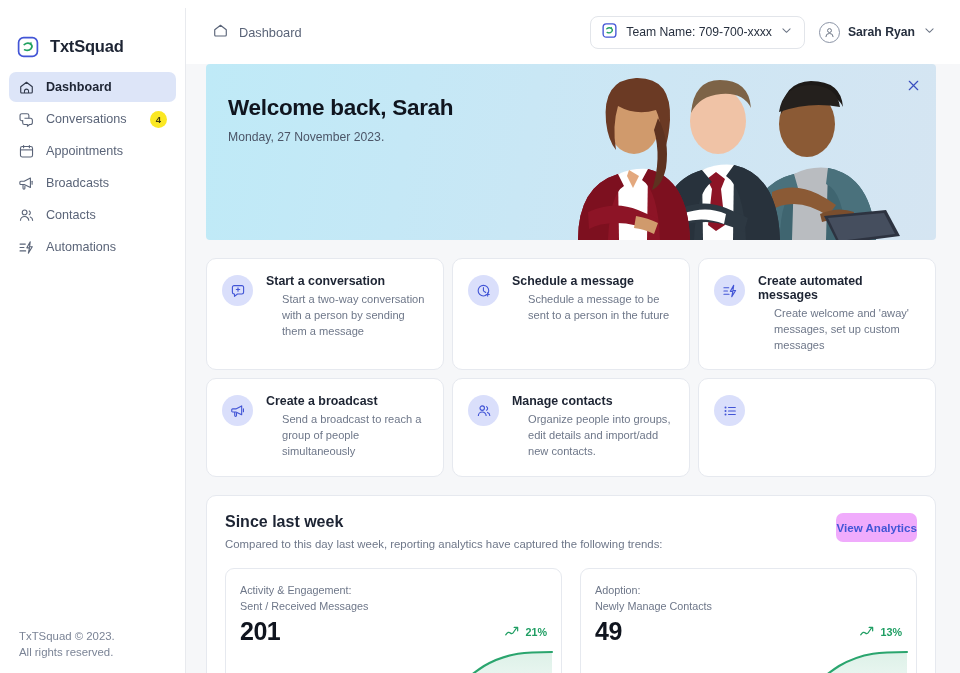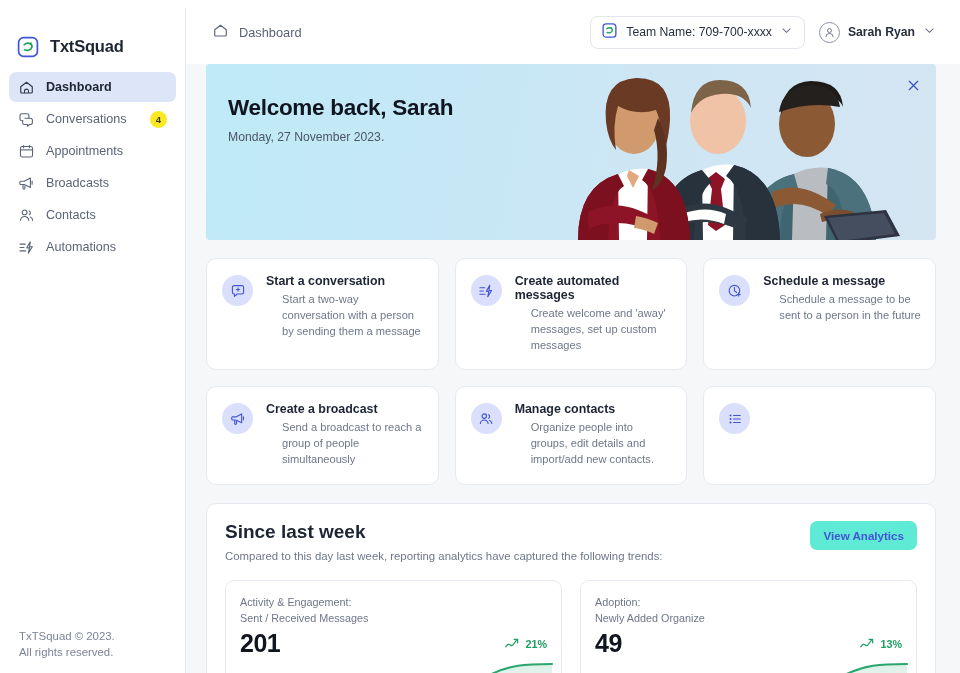--- a/index.html
+++ b/index.html
@@ -89,46 +89,46 @@
   .hero-title { font-size: 22.5px; font-weight: bold; color: #10151f; letter-spacing: -0.3px; }
   .hero-sub { font-size: 12.2px; color: #4c5668; margin-top: 9px; }
   .hero-close {
     position: absolute; right: 13px; top: 11px; z-index: 4;
     width: 20px; height: 20px; cursor: pointer;
     display: flex; align-items: center; justify-content: center;
   }
   .hero-art { position: absolute; right: 0; bottom: 0; height: 176px; width: 400px; z-index: 2; }
 
   
-  .cards { display: grid; grid-template-columns: repeat(3, 1fr); gap: 16px; margin-bottom: 18px; }
+  .cards { display: grid; grid-template-columns: repeat(3, 1fr); gap: 8px; margin-bottom: 18px; }
   .card {
     background: #fff; border: 1px solid #e6e9ef; border-radius: 10px;
     padding: 15px 14px 16px 15px; display: flex; gap: 13px; min-height: 75px;
     cursor: pointer;
   }
   .card-ico {
     width: 31px; height: 31px; flex: 0 0 31px; border-radius: 50%;
     background: #dadffb; display: flex; align-items: center; justify-content: center;
     margin-top: 1px;
   }
   .card-body { min-width: 0; }
   .card-title { font-size: 12.4px; font-weight: bold; color: #1d2433; margin-bottom: 4px; }
   .card-desc { font-size: 11.1px; color: #6e7789; line-height: 1.42; margin-left: 16px; }
 
   
   .analytics {
     background: #fff; border: 1px solid #e6e9ef; border-radius: 10px;
     padding: 17px 18px 19px 18px;
   }
   .an-head { display: flex; align-items: flex-start; }
-  .an-title { font-size: 19px; font-weight: bold; color: #1d2433; }
+  .an-title { font-size: 16px; font-weight: bold; color: #1d2433; }
   .an-sub { font-size: 11.4px; color: #6e7789; margin-top: 7px; }
   .an-btn {
-    margin-left: auto; background: #5eead4; color: #4255d6;
-    border: none; border-radius: 7px; padding: 8px 13px;
+    margin-left: auto; background: #f0abfc; color: #4255d6;
+    border: none; border-radius: 7px; padding: 8px 0;
     font-size: 11.6px; font-weight: bold; cursor: pointer;
     font-family: "Liberation Sans", sans-serif;
   }
   .stats { display: grid; grid-template-columns: 1fr 1fr; gap: 18px; margin-top: 18px; }
   .stat {
     background: #fff; border: 1px solid #e6e9ef; border-radius: 9px;
     padding: 13px 0 0 0; overflow: hidden; position: relative; height: 151px;
   }
   .stat-label { font-size: 10.8px; color: #6e7789; line-height: 1.5; padding: 0 14px; }
   .stat-row { display: flex; align-items: flex-end; padding: 3px 14px 0 14px; }
@@ -344,41 +344,41 @@
           </div>
           <div class="card-body">
             <div class="card-title">Start a conversation</div>
             <div class="card-desc">Start a two-way conversation with a person by sending them a message</div>
           </div>
         </div>
 
         <div class="card">
           <div class="card-ico">
             <svg viewBox="0 0 20 20" width="16" height="16">
+                <circle cx="9.3" cy="9.6" r="6.6" fill="none" stroke="#4255d6" stroke-width="1.4"></circle>
+                <path d="M9.3 5.8 v4 l2.8 2.1" fill="none" stroke="#4255d6" stroke-width="1.4" stroke-linecap="round" stroke-linejoin="round"></path>
+                <path d="M14.6 12.4 v4 M12.6 14.4 h4" stroke="#4255d6" stroke-width="1.4" stroke-linecap="round"></path>
+              </svg>
+          </div>
+          <div class="card-body">
+            <div class="card-title">Schedule a message</div>
+            <div class="card-desc">Schedule a message to be sent to a person in the future</div>
+          </div>
+        </div>
+
+        <div class="card">
+          <div class="card-ico">
+            <svg viewBox="0 0 20 20" width="16" height="16">
                 <path d="M2.4 6 h6 M2.4 10 h4.4 M2.4 14 h6.4" stroke="#4255d6" stroke-width="1.4" stroke-linecap="round"></path>
                 <path d="M14.6 3 L10.4 10.4 h3.2 L12.2 17 L17 9.3 h-3.3 Z" fill="none" stroke="#4255d6" stroke-width="1.4" stroke-linejoin="round"></path>
               </svg>
           </div>
           <div class="card-body">
             <div class="card-title">Create automated messages</div>
             <div class="card-desc">Create welcome and 'away' messages, set up custom messages</div>
-          </div>
-        </div>
-
-        <div class="card">
-          <div class="card-ico">
-            <svg viewBox="0 0 20 20" width="16" height="16">
-                <circle cx="9.3" cy="9.6" r="6.6" fill="none" stroke="#4255d6" stroke-width="1.4"></circle>
-                <path d="M9.3 5.8 v4 l2.8 2.1" fill="none" stroke="#4255d6" stroke-width="1.4" stroke-linecap="round" stroke-linejoin="round"></path>
-                <path d="M14.6 12.4 v4 M12.6 14.4 h4" stroke="#4255d6" stroke-width="1.4" stroke-linecap="round"></path>
-              </svg>
-          </div>
-          <div class="card-body">
-            <div class="card-title">Schedule a message</div>
-            <div class="card-desc">Schedule a message to be sent to a person in the future</div>
           </div>
         </div>
 
         <div class="card">
           <div class="card-ico">
             <svg viewBox="0 0 20 20" width="16" height="16">
                 <path d="M3.2 7.4 h4.1 L14.6 3.6 v11.1 L7.3 11.2 H3.2 a1 1 0 0 1 -1 -1 V8.4 a1 1 0 0 1 1 -1 Z" fill="none" stroke="#4255d6" stroke-width="1.4" stroke-linejoin="round"></path>
                 <path d="M5.9 11.4 v4.3 a1.1 1.1 0 0 0 2.2 0 v-3.2" fill="none" stroke="#4255d6" stroke-width="1.4"></path>
                 <path d="M16.8 7.4 v3.4" stroke="#4255d6" stroke-width="1.4" stroke-linecap="round"></path>
               </svg>
@@ -449,21 +449,21 @@
                   <stop offset="100%" stop-color="#2aa56e" stop-opacity="0.01"></stop>
                 </linearGradient>
               </defs>
               <path d="M4 70 C 30 68, 46 54, 70 48 C 96 41, 112 43, 134 45 C 160 48, 176 58, 198 58 C 222 58, 236 40, 258 26 C 282 12, 302 12, 326 12 L326 78 L4 78 Z" fill="url(#g1)"></path>
               <path d="M4 70 C 30 68, 46 54, 70 48 C 96 41, 112 43, 134 45 C 160 48, 176 58, 198 58 C 222 58, 236 40, 258 26 C 282 12, 302 12, 326 12" fill="none" stroke="#2aa56e" stroke-width="2.1" stroke-linecap="round"></path>
             </svg>
           </div>
 
           <div class="stat">
             <div class="stat-label">Adoption:</div>
-            <div class="stat-label">Newly Added Organize</div>
+            <div class="stat-label">Newly Manage Contacts</div>
             <div class="stat-row">
               <div class="stat-value">49</div>
               <div class="stat-trend">
                 <span>
                   <svg viewBox="0 0 22 14" width="16" height="11">
                       <path d="M1 11.6 q3.6 -5.4 6.4 -2.6 q2.6 2.6 5 -2 l3.8 -5.3" fill="none" stroke="#1f9e63" stroke-width="1.7" stroke-linecap="round" stroke-linejoin="round"></path>
                       <path d="M12.6 1.4 h4.8 v4.7" fill="none" stroke="#1f9e63" stroke-width="1.7" stroke-linecap="round" stroke-linejoin="round"></path>
                     </svg>
                 </span>
                 <span class="trend-pct">13%</span>

